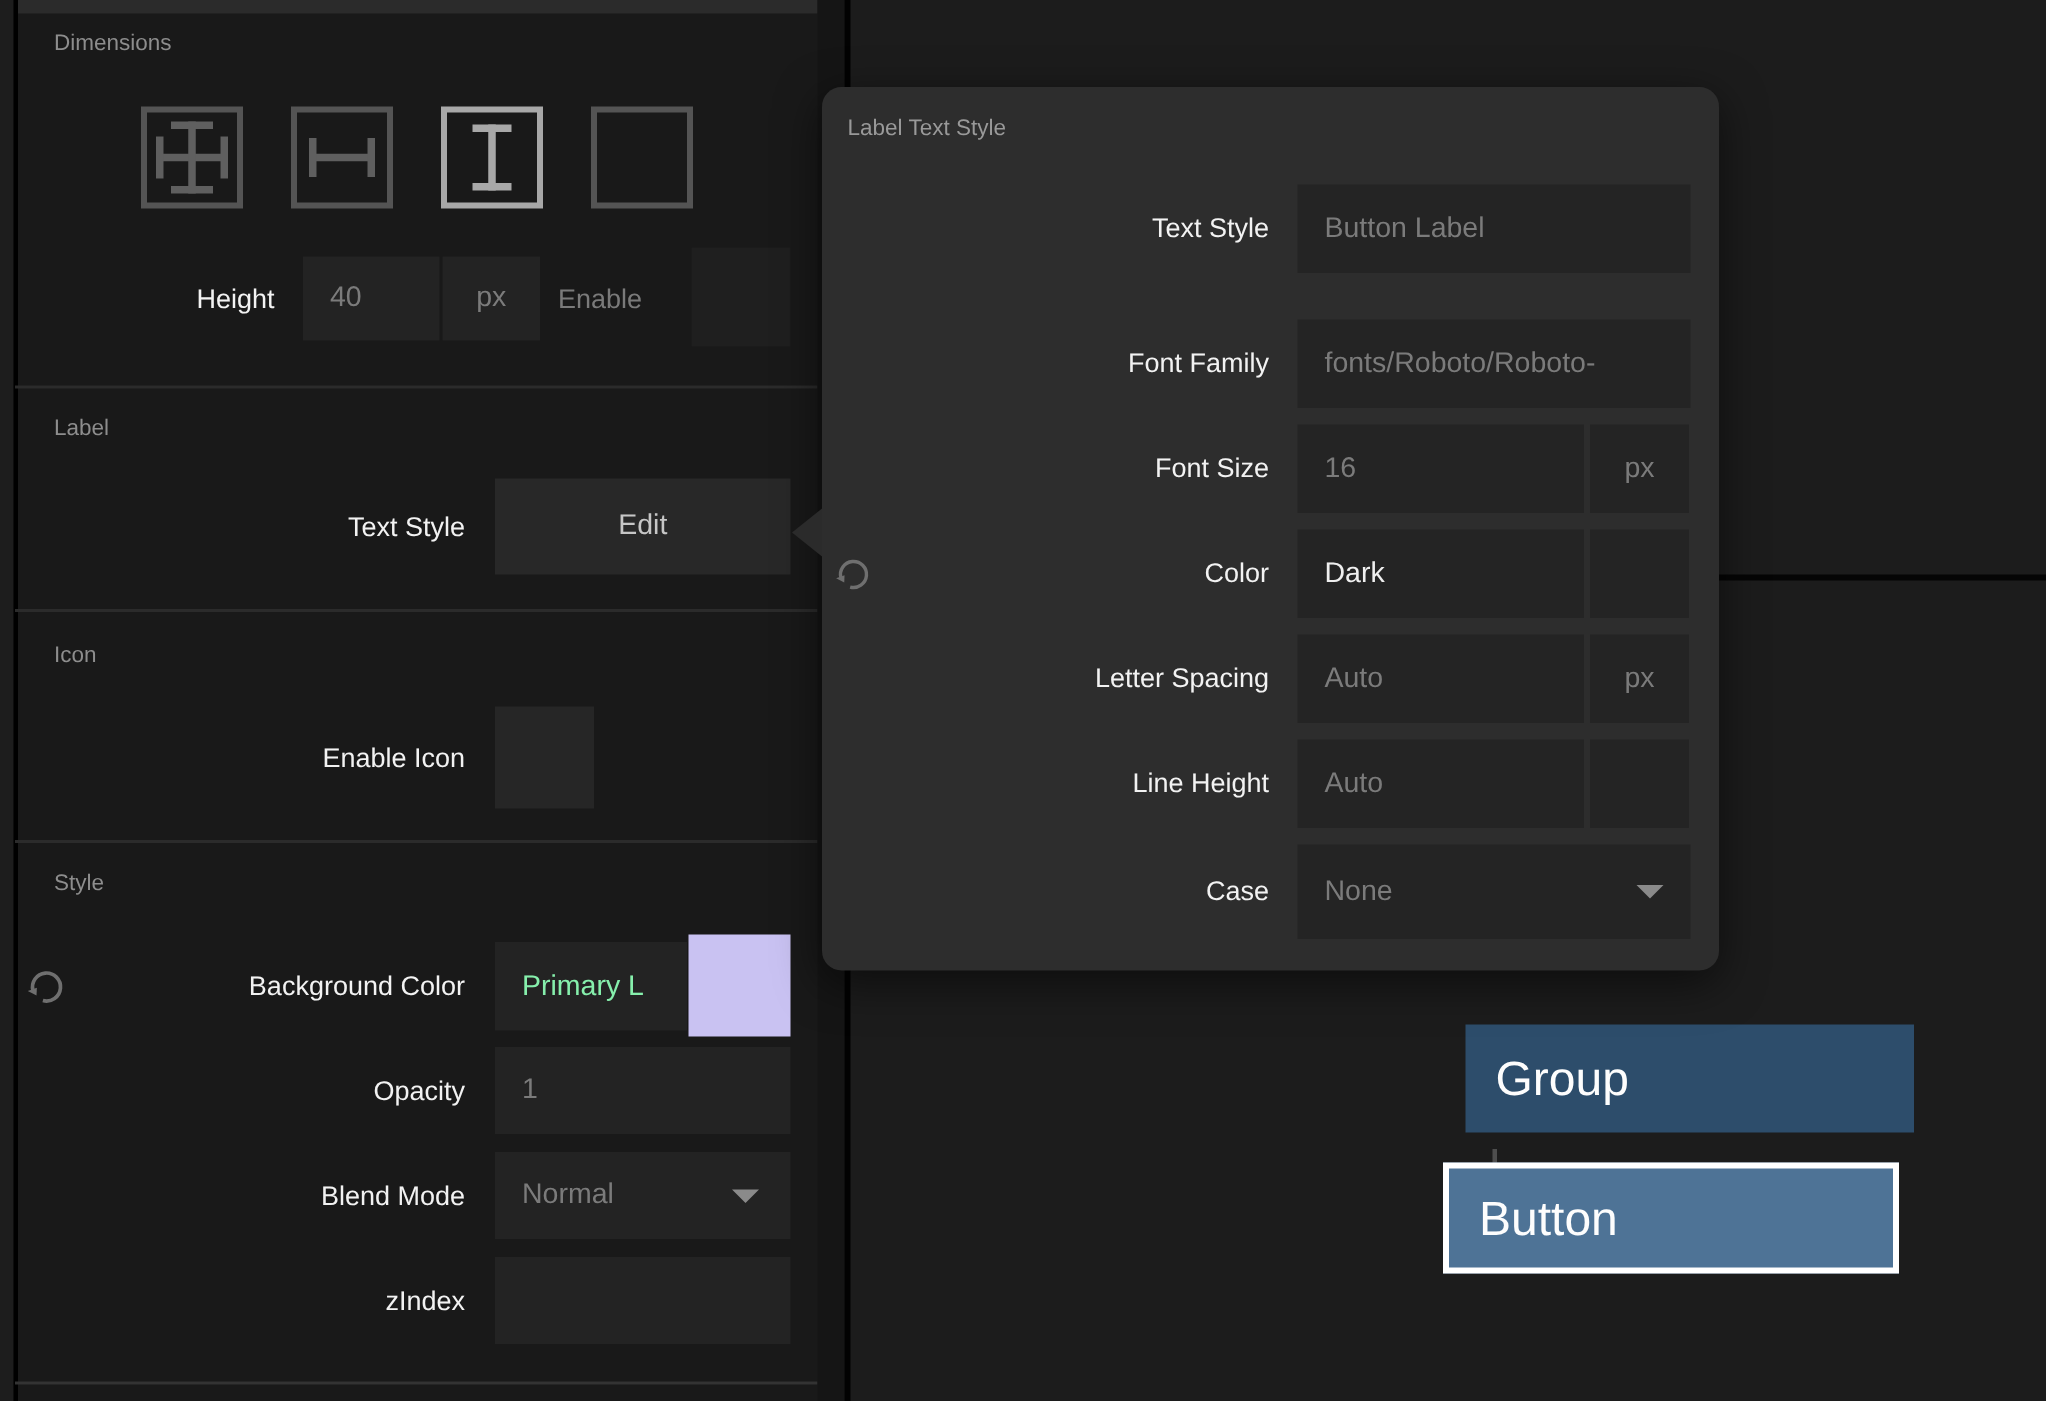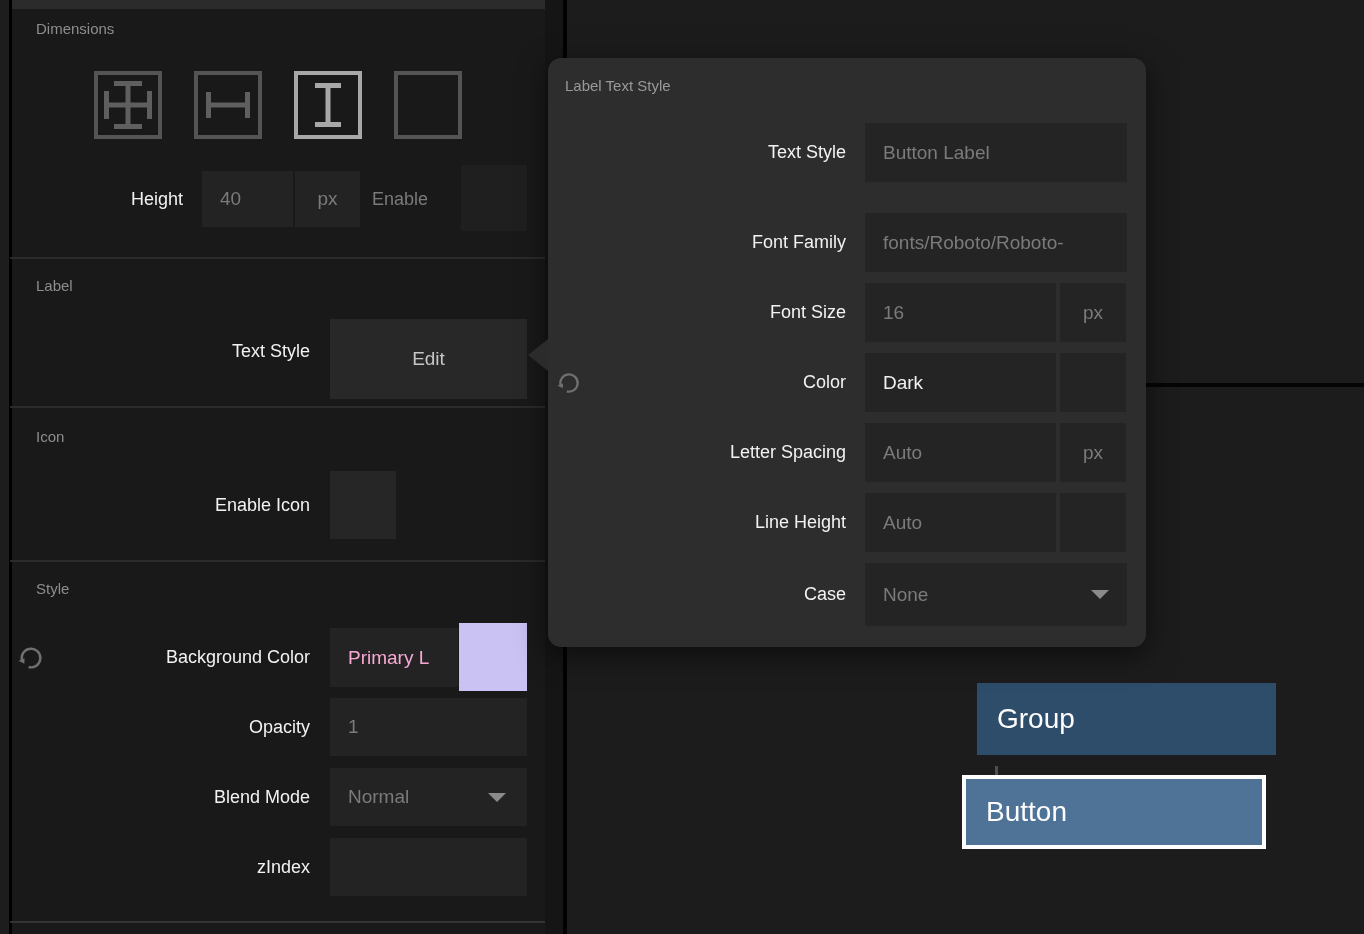--- a/index.html
+++ b/index.html
@@ -23,21 +23,21 @@
   .row-label { font-size:18px; color:#f2f2f2; text-align:right; }
   .row-label.dim { color:#7a7a7a; }
 
   .field {
     background:#232323; font-size:19px; color:#7b7b7b;
     display:flex; align-items:center; padding-left:18px;
     white-space:nowrap; overflow:hidden;
   }
   .field.centered { justify-content:center; padding-left:0; }
   .field .val-set { color:#efefef; }
-  .field .val-light { color:#f9a8d4; }
+  .field .val-light { color:#86efac; }
 
   .dim-btn { width:68px; height:68px; border:4px solid #545454; background:transparent; }
   .dim-btn.selected { border-color:#a8a8a8; }
   .dim-btn svg { display:block; width:100%; height:100%; }
 
   .checkbox { background:#262626; }
 
   .caret {
     width:0; height:0;
     border-left:9px solid transparent; border-right:9px solid transparent;
@@ -60,21 +60,21 @@
   .popup .field { background:#242424; }
   .popup .row-label { line-height:59px; }
 
   
   .gap-strip { left:545px; top:0; width:18px; height:934px; background:#151515; }
   .canvas-vline { left:563px; top:0; width:4px; height:934px; background:#020202; }
   .canvas-hline { left:1146px; top:383px; width:218px; height:4px; background:#050505; }
 
   .canvas-box {
     display:flex; align-items:center; padding-left:20px;
-    font-size:28px; color:#fdfdfd;
+    font-size:32px; color:#fdfdfd;
   }
   .tree-line { background:#4e4e4e; }
 </style>
 </head>
 <body>
 
 <div class="abs panel">
   <div class="abs panel-left-strip"></div>
   <div class="abs panel-left-line"></div>
   <div class="abs panel-top-strip"></div>
@@ -122,21 +122,21 @@
   <div class="abs field centered" style="left:295px; top:171px; width:65px; height:56px;">
     <span>px</span>
   </div>
   <div class="abs row-label dim" style="left:355px; top:171px; width:90px; line-height:56px; text-align:center;">Enable</div>
   <div class="abs checkbox" style="left:461px; top:165px; width:66px; height:66px; background:#1f1f1f;"></div>
 
   <div class="abs divider" style="top:257px;"></div>
 
   <div class="abs section-title" style="left:36px; top:277px;">Label</div>
   <div class="abs row-label" style="left:0; top:319px; width:310px; line-height:64px;">Text Style</div>
-  <div class="abs field centered" style="left:330px; top:319px; width:197px; height:80px; background:#282828; color:#c6c6c6;">
+  <div class="abs field centered" style="left:330px; top:319px; width:197px; height:64px; background:#282828; color:#c6c6c6;">
     <span>Edit</span>
   </div>
 
   <div class="abs divider" style="top:406px;"></div>
 
   <div class="abs section-title" style="left:36px; top:428px;">Icon</div>
   <div class="abs row-label" style="left:0; top:473px; width:310px; line-height:64px;">Enable Icon</div>
   <div class="abs checkbox" style="left:330px; top:471px; width:66px; height:68px;"></div>
 
   <div class="abs divider" style="top:560px;"></div>

